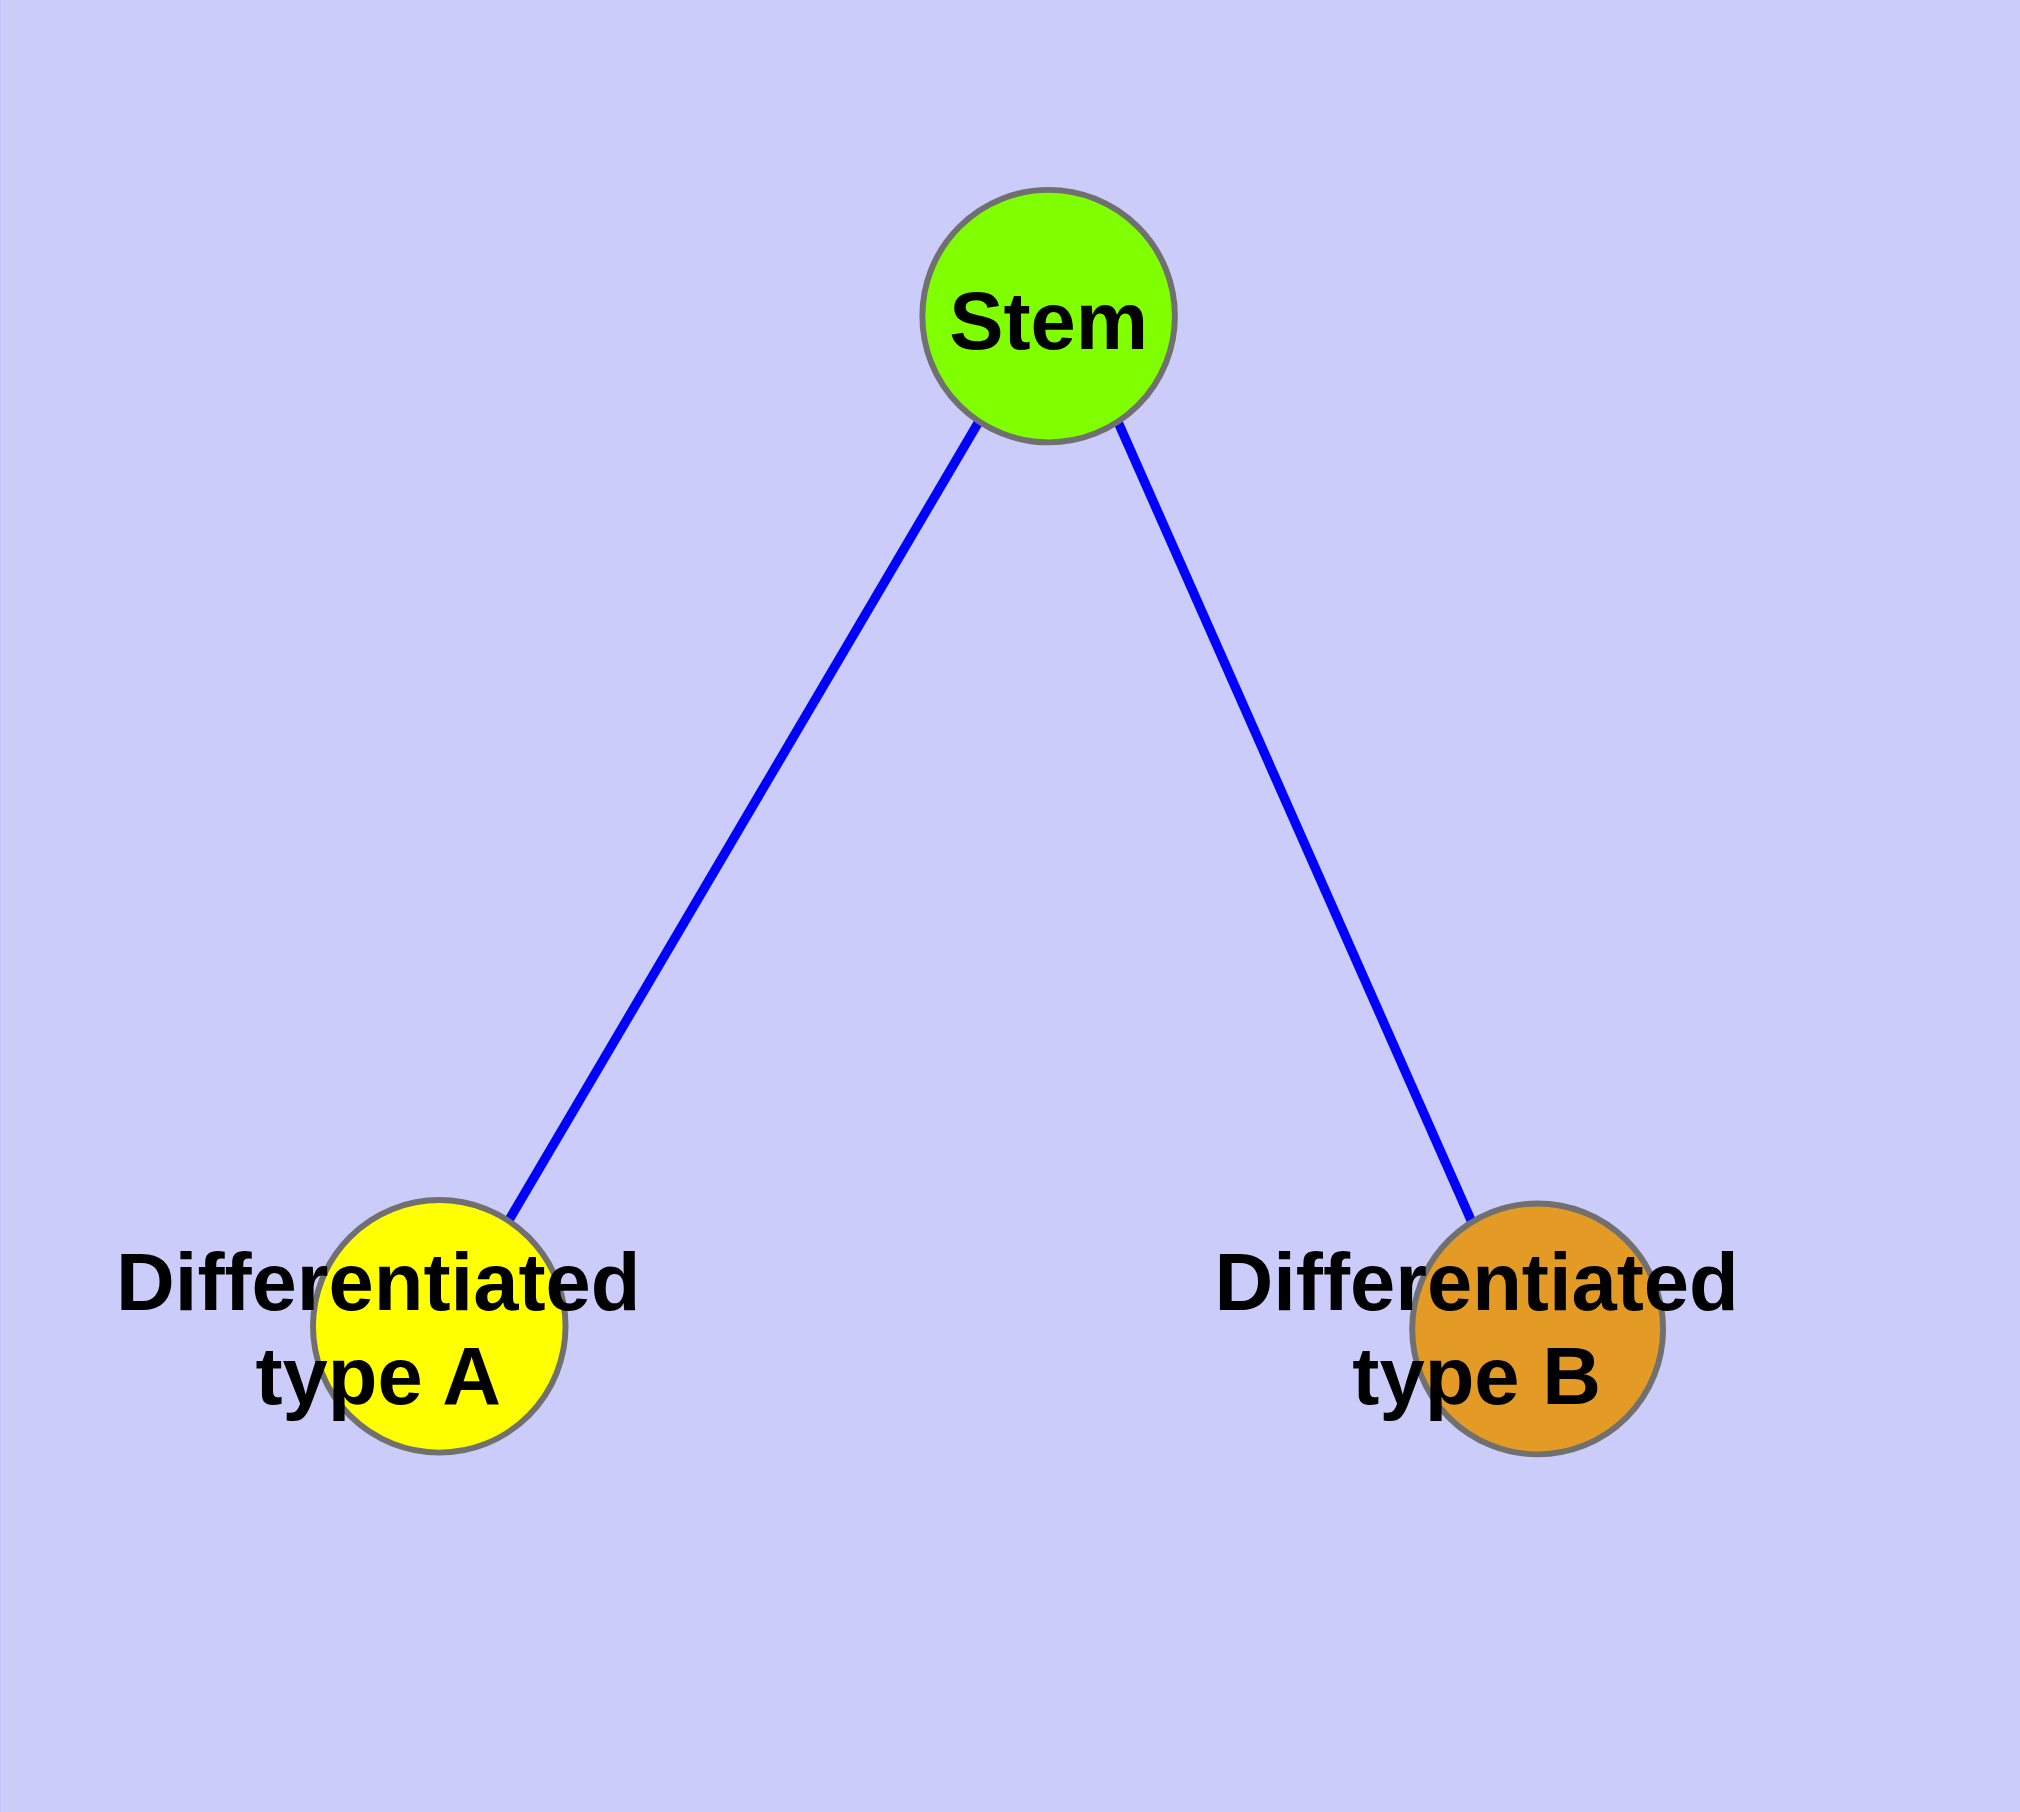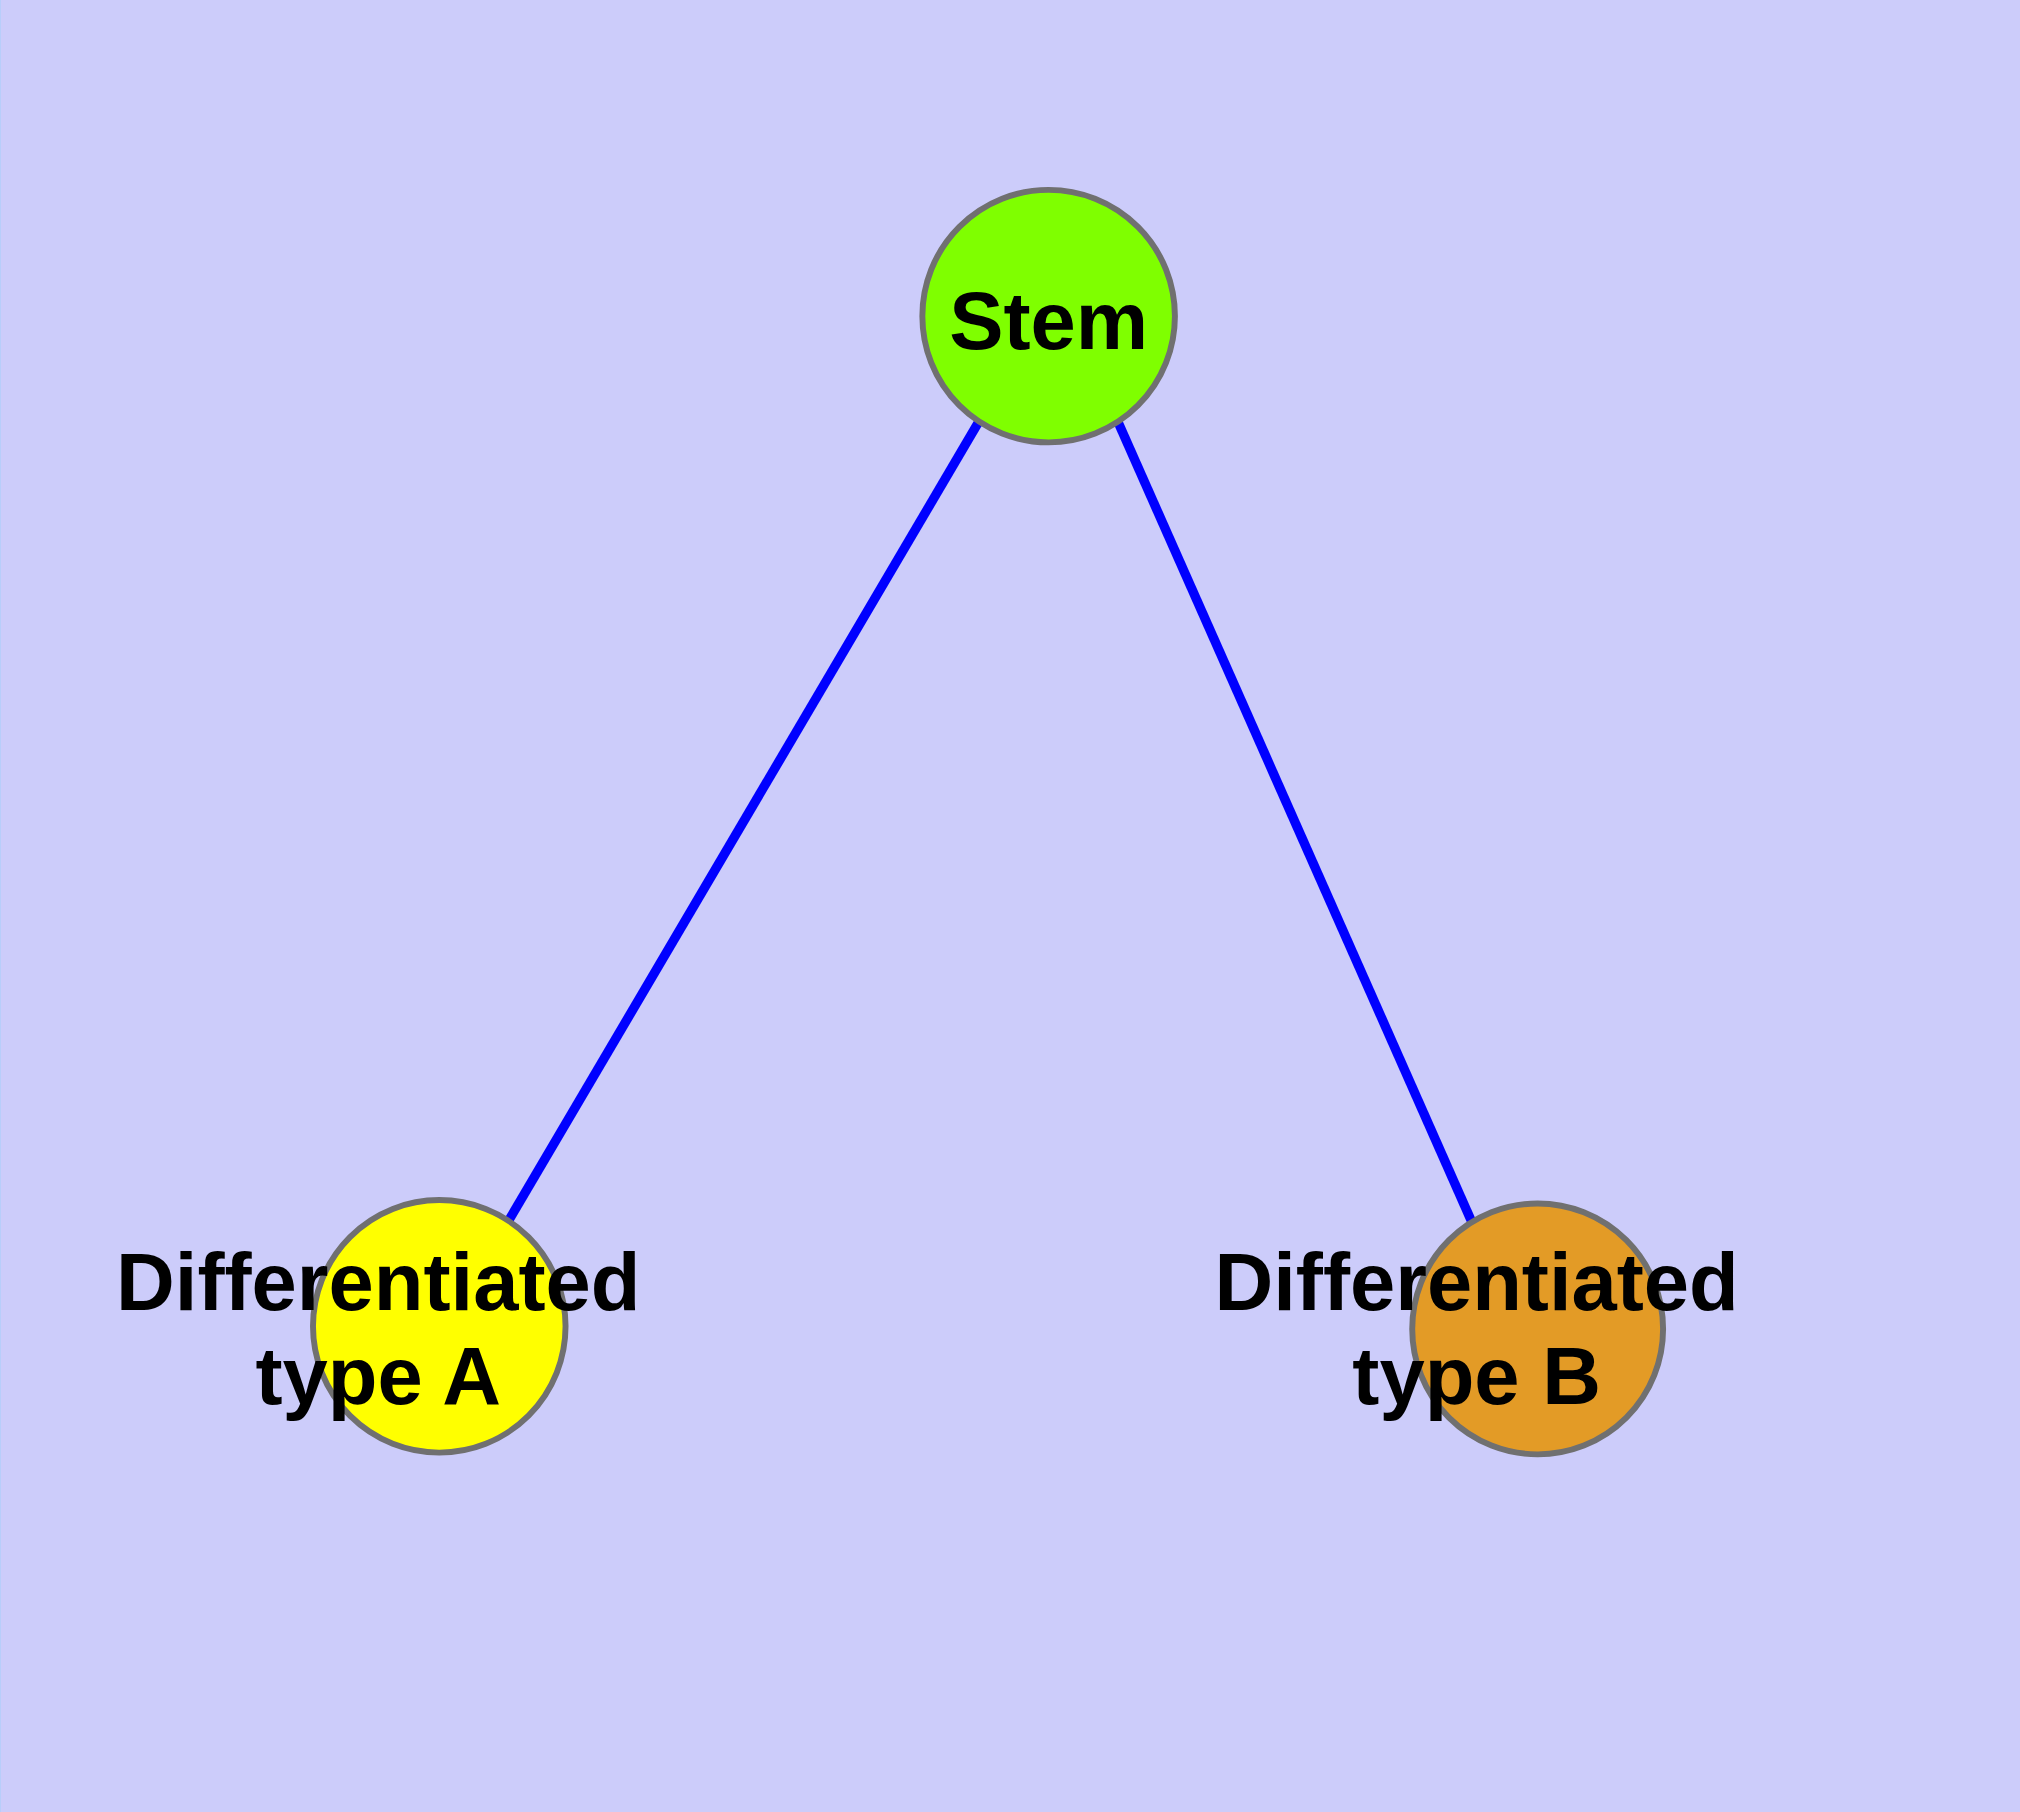--- a/index.html
+++ b/index.html
@@ -32,21 +32,21 @@
     font-weight: bold;
     fill: #000000;
     text-anchor: middle;
     dominant-baseline: alphabetic;
     white-space: pre;
   }
 </style>
 </head>
 <body>
 
-<div id="canvas" style="background: #7dd3fc;">
+<div id="canvas" style="background: #c4b5fd;">
   <svg id="graph-svg" viewBox="0 0 2384 2138" xmlns="http://www.w3.org/2000/svg">
 
     <rect id="bg-rect" x="0" y="0" width="2384" height="2138" fill="#ccccfa"></rect>
 
     <g>
       <line id="edge-0" x1="1155" y1="497" x2="600" y2="1440" stroke="#0000ff" stroke-width="11" stroke-linecap="butt"></line>
       <line id="edge-1" x1="1318" y1="496" x2="1736" y2="1441" stroke="#0000ff" stroke-width="11" stroke-linecap="butt"></line>
     </g>
 
     <g>

